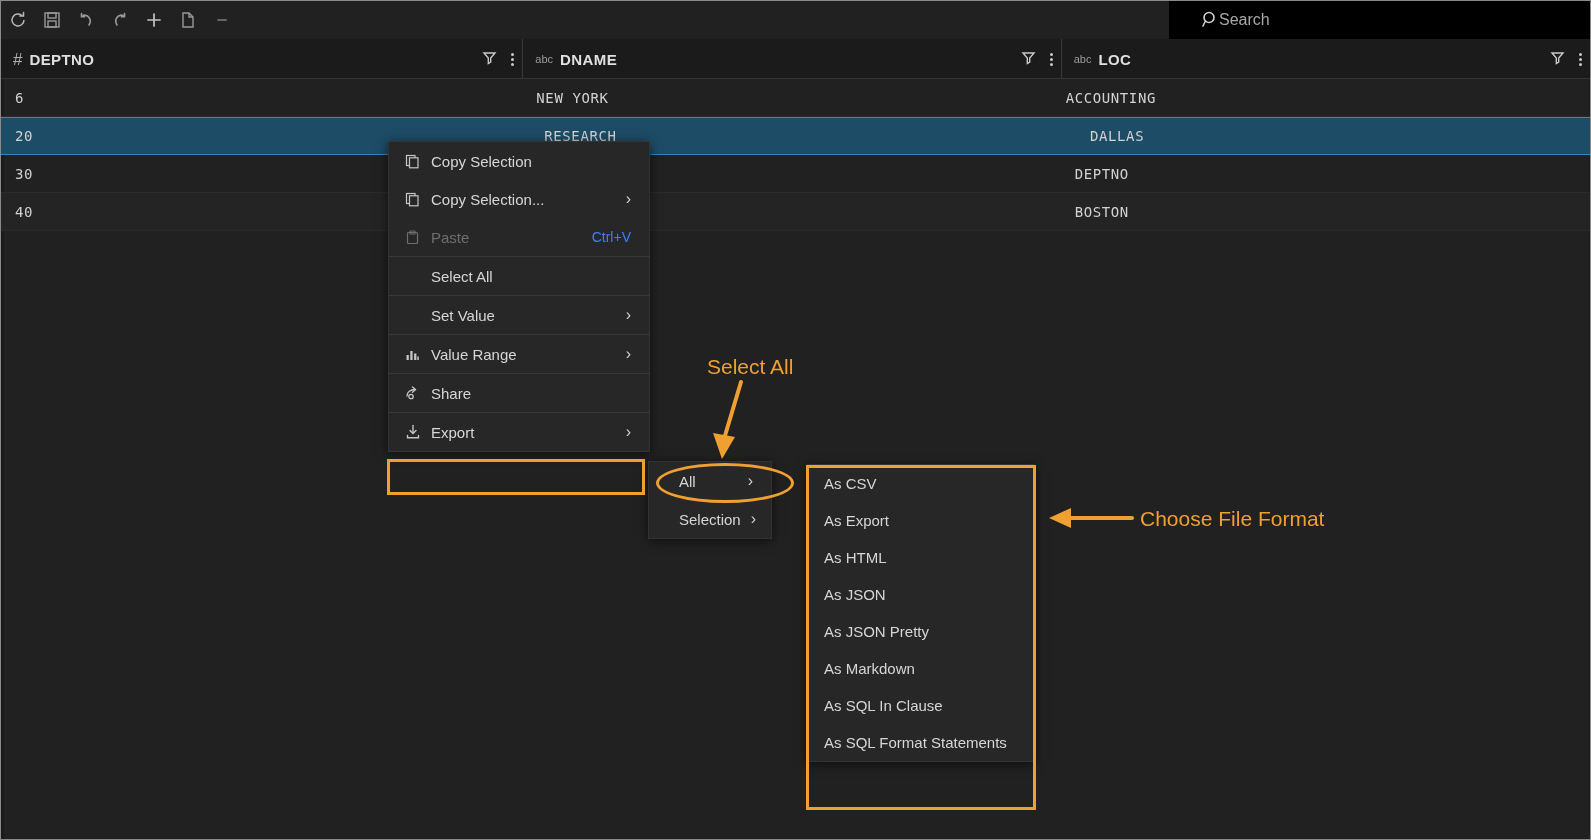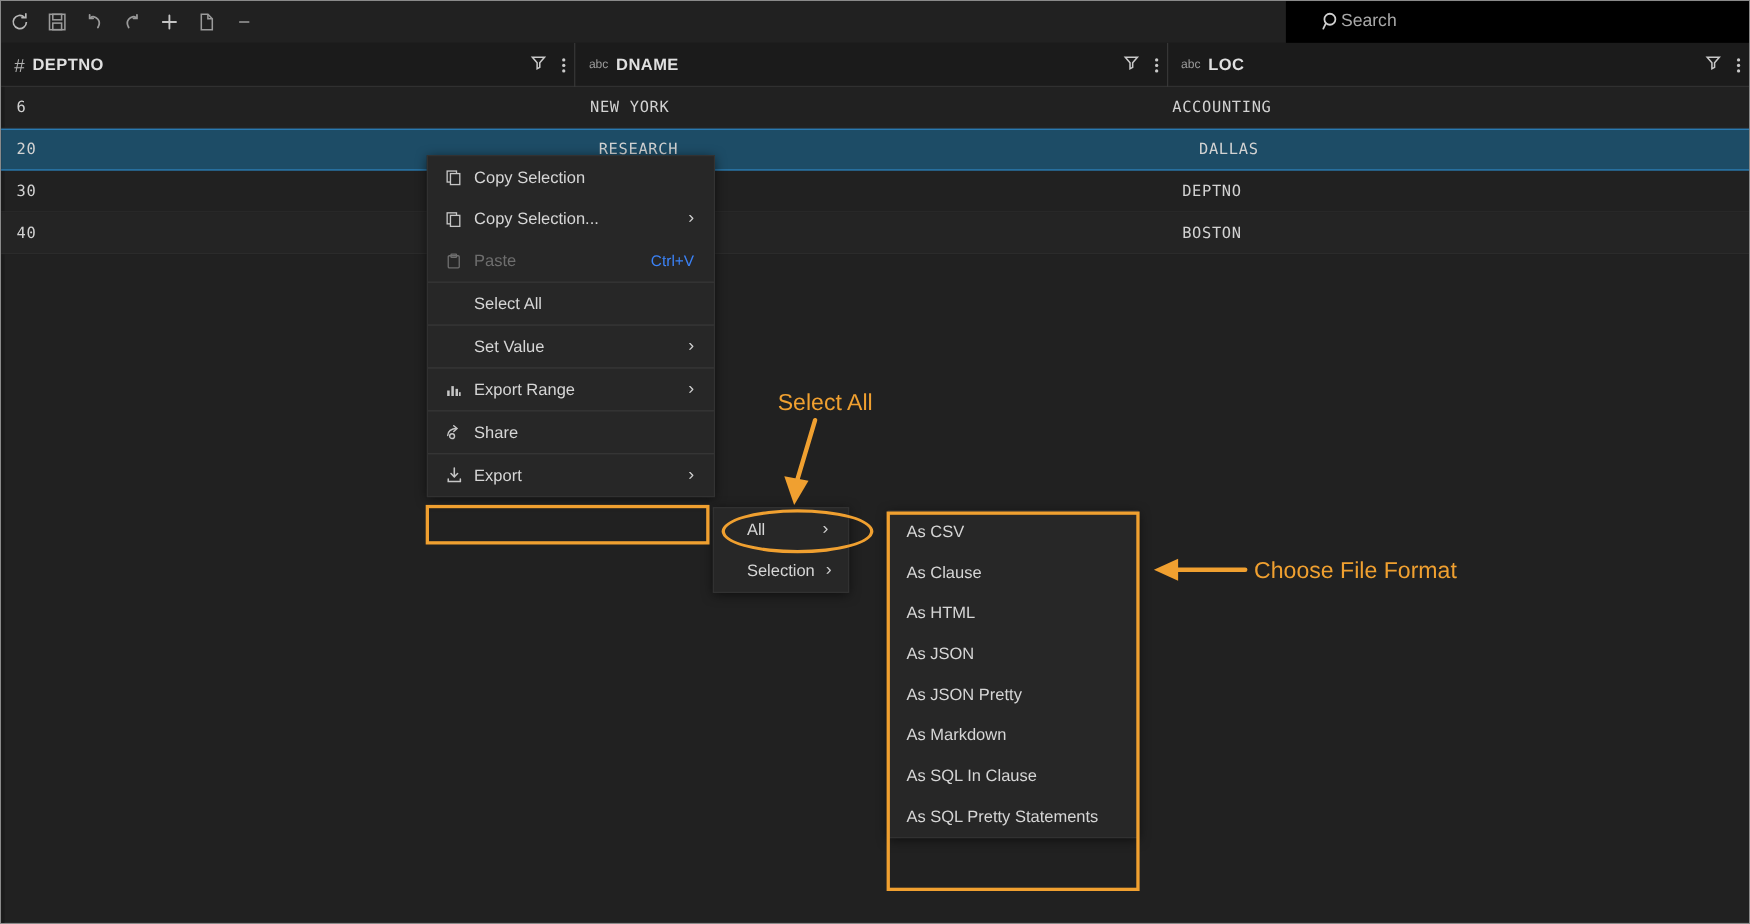--- a/index.html
+++ b/index.html
@@ -342,21 +342,21 @@
     <div class="sep"></div>
     <div class="mi">
       <span class="mi-icon">
         <svg width="15" height="15" viewBox="0 0 15 15" fill="#c6c6c6">
           <rect x="1.5" y="8" width="2.3" height="5"></rect>
             <rect x="5.3" y="4" width="2.3" height="9"></rect>
           <rect x="9.1" y="6.5" width="2.3" height="6.5"></rect>
             <rect x="12.3" y="9.5" width="1.5" height="3.5"></rect>
         </svg>
       </span>
-      <span class="mi-label">Export Range</span>
+      <span class="mi-label">Value Range</span>
       <span class="chev">›</span>
     </div>
     <div class="sep"></div>
     <div class="mi">
       <span class="mi-icon">
         <svg width="16" height="16" viewBox="0 0 16 16" fill="none" stroke="#c6c6c6" stroke-width="1.3" stroke-linecap="round">
           <path d="M2 11c0-4 3.5-6.5 8-6.5"></path>
             <path d="M7.5 2l3 2.6-3 2.6"></path>
             <circle cx="6" cy="11.5" r="2.2"></circle>
         </svg>
@@ -386,39 +386,39 @@
       <span class="mi-label" style="padding-left:16px">Selection</span>
       <span class="chev" style="margin-left:10px">›</span>
     </div>
   </div>
 
   <div class="menu" id="menu-format">
     <div class="mi noicon">
       <span class="mi-label" style="padding-left:0">As CSV</span>
     </div>
     <div class="mi noicon">
-      <span class="mi-label" style="padding-left:0">As Clause</span>
+      <span class="mi-label" style="padding-left:0">As Export</span>
     </div>
     <div class="mi noicon">
       <span class="mi-label" style="padding-left:0">As HTML</span>
     </div>
     <div class="mi noicon">
       <span class="mi-label" style="padding-left:0">As JSON</span>
     </div>
     <div class="mi noicon">
       <span class="mi-label" style="padding-left:0">As JSON Pretty</span>
     </div>
     <div class="mi noicon">
       <span class="mi-label" style="padding-left:0">As Markdown</span>
     </div>
     <div class="mi noicon">
       <span class="mi-label" style="padding-left:0">As SQL In Clause</span>
     </div>
     <div class="mi noicon">
-      <span class="mi-label" style="padding-left:0">As SQL Pretty Statements</span>
+      <span class="mi-label" style="padding-left:0">As SQL Format Statements</span>
     </div>
   </div>
 
   <div class="hl-box" id="hl-export"></div>
   <div class="hl-box" id="hl-format"></div>
   <div class="hl-ellipse" id="hl-all"></div>
 
   <div class="anno-text" id="anno-select-all">Select All</div>
   <svg class="anno-svg" style="left:690px; top:376px; width:80px; height:90px" viewBox="0 0 80 90">
     <line x1="50" y1="5" x2="33" y2="62" stroke="#f0a030" stroke-width="4" stroke-linecap="round"></line>

